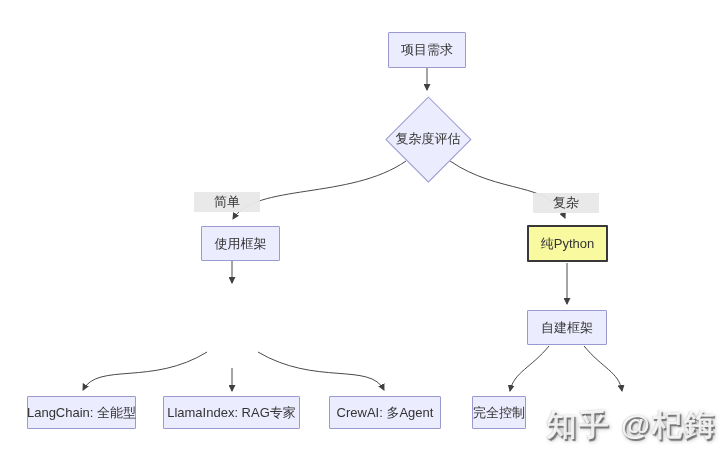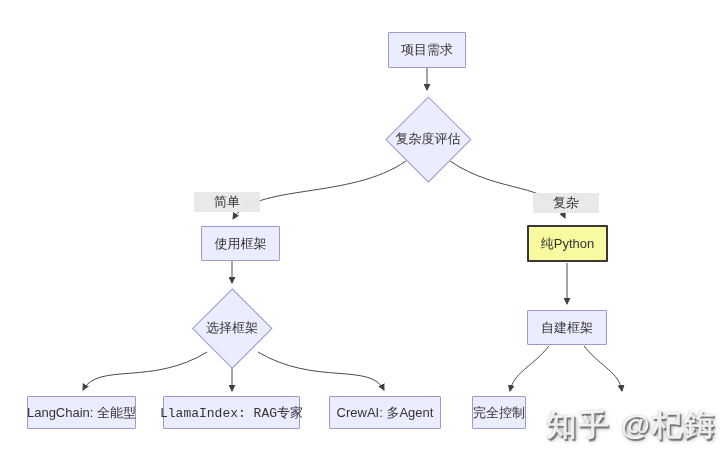--- a/index.html
+++ b/index.html
@@ -71,34 +71,30 @@
   </div>
 
   <div class="node" style="left:193px;top:226px;width:79px;height:35px;margin-left:8px;">
     <span class="node-label">使用框架</span>
   </div>
 
   <div class="node highlight" style="left:527px;top:225px;width:81px;height:37px;">
     <span class="node-label">纯Python</span>
   </div>
 
-  <div class="node diamond" style="left:192px;top:288px;width:80px;height:80px;">
-    <div class="diamond-shape"></div>
-    <span class="node-label">选择框架</span>
-  </div>
 
   <div class="node" style="left:527px;top:310px;width:80px;height:35px;">
     <span class="node-label">自建框架</span>
   </div>
 
   <div class="node" style="left:27px;top:396px;width:109px;height:33px;">
     <span class="node-label">LangChain: 全能型</span>
   </div>
 
-  <div class="node" style="left:163px;top:396px;width:137px;height:33px;font-family:Liberation Mono, monospace;">
+  <div class="node" style="left:163px;top:396px;width:137px;height:33px;">
     <span class="node-label">LlamaIndex: RAG专家</span>
   </div>
 
   <div class="node" style="left:329px;top:396px;width:112px;height:33px;">
     <span class="node-label">CrewAI: 多Agent</span>
   </div>
 
   <div class="node" style="left:472px;top:396px;width:54px;height:33px;">
     <span class="node-label">完全控制</span>
   </div>

